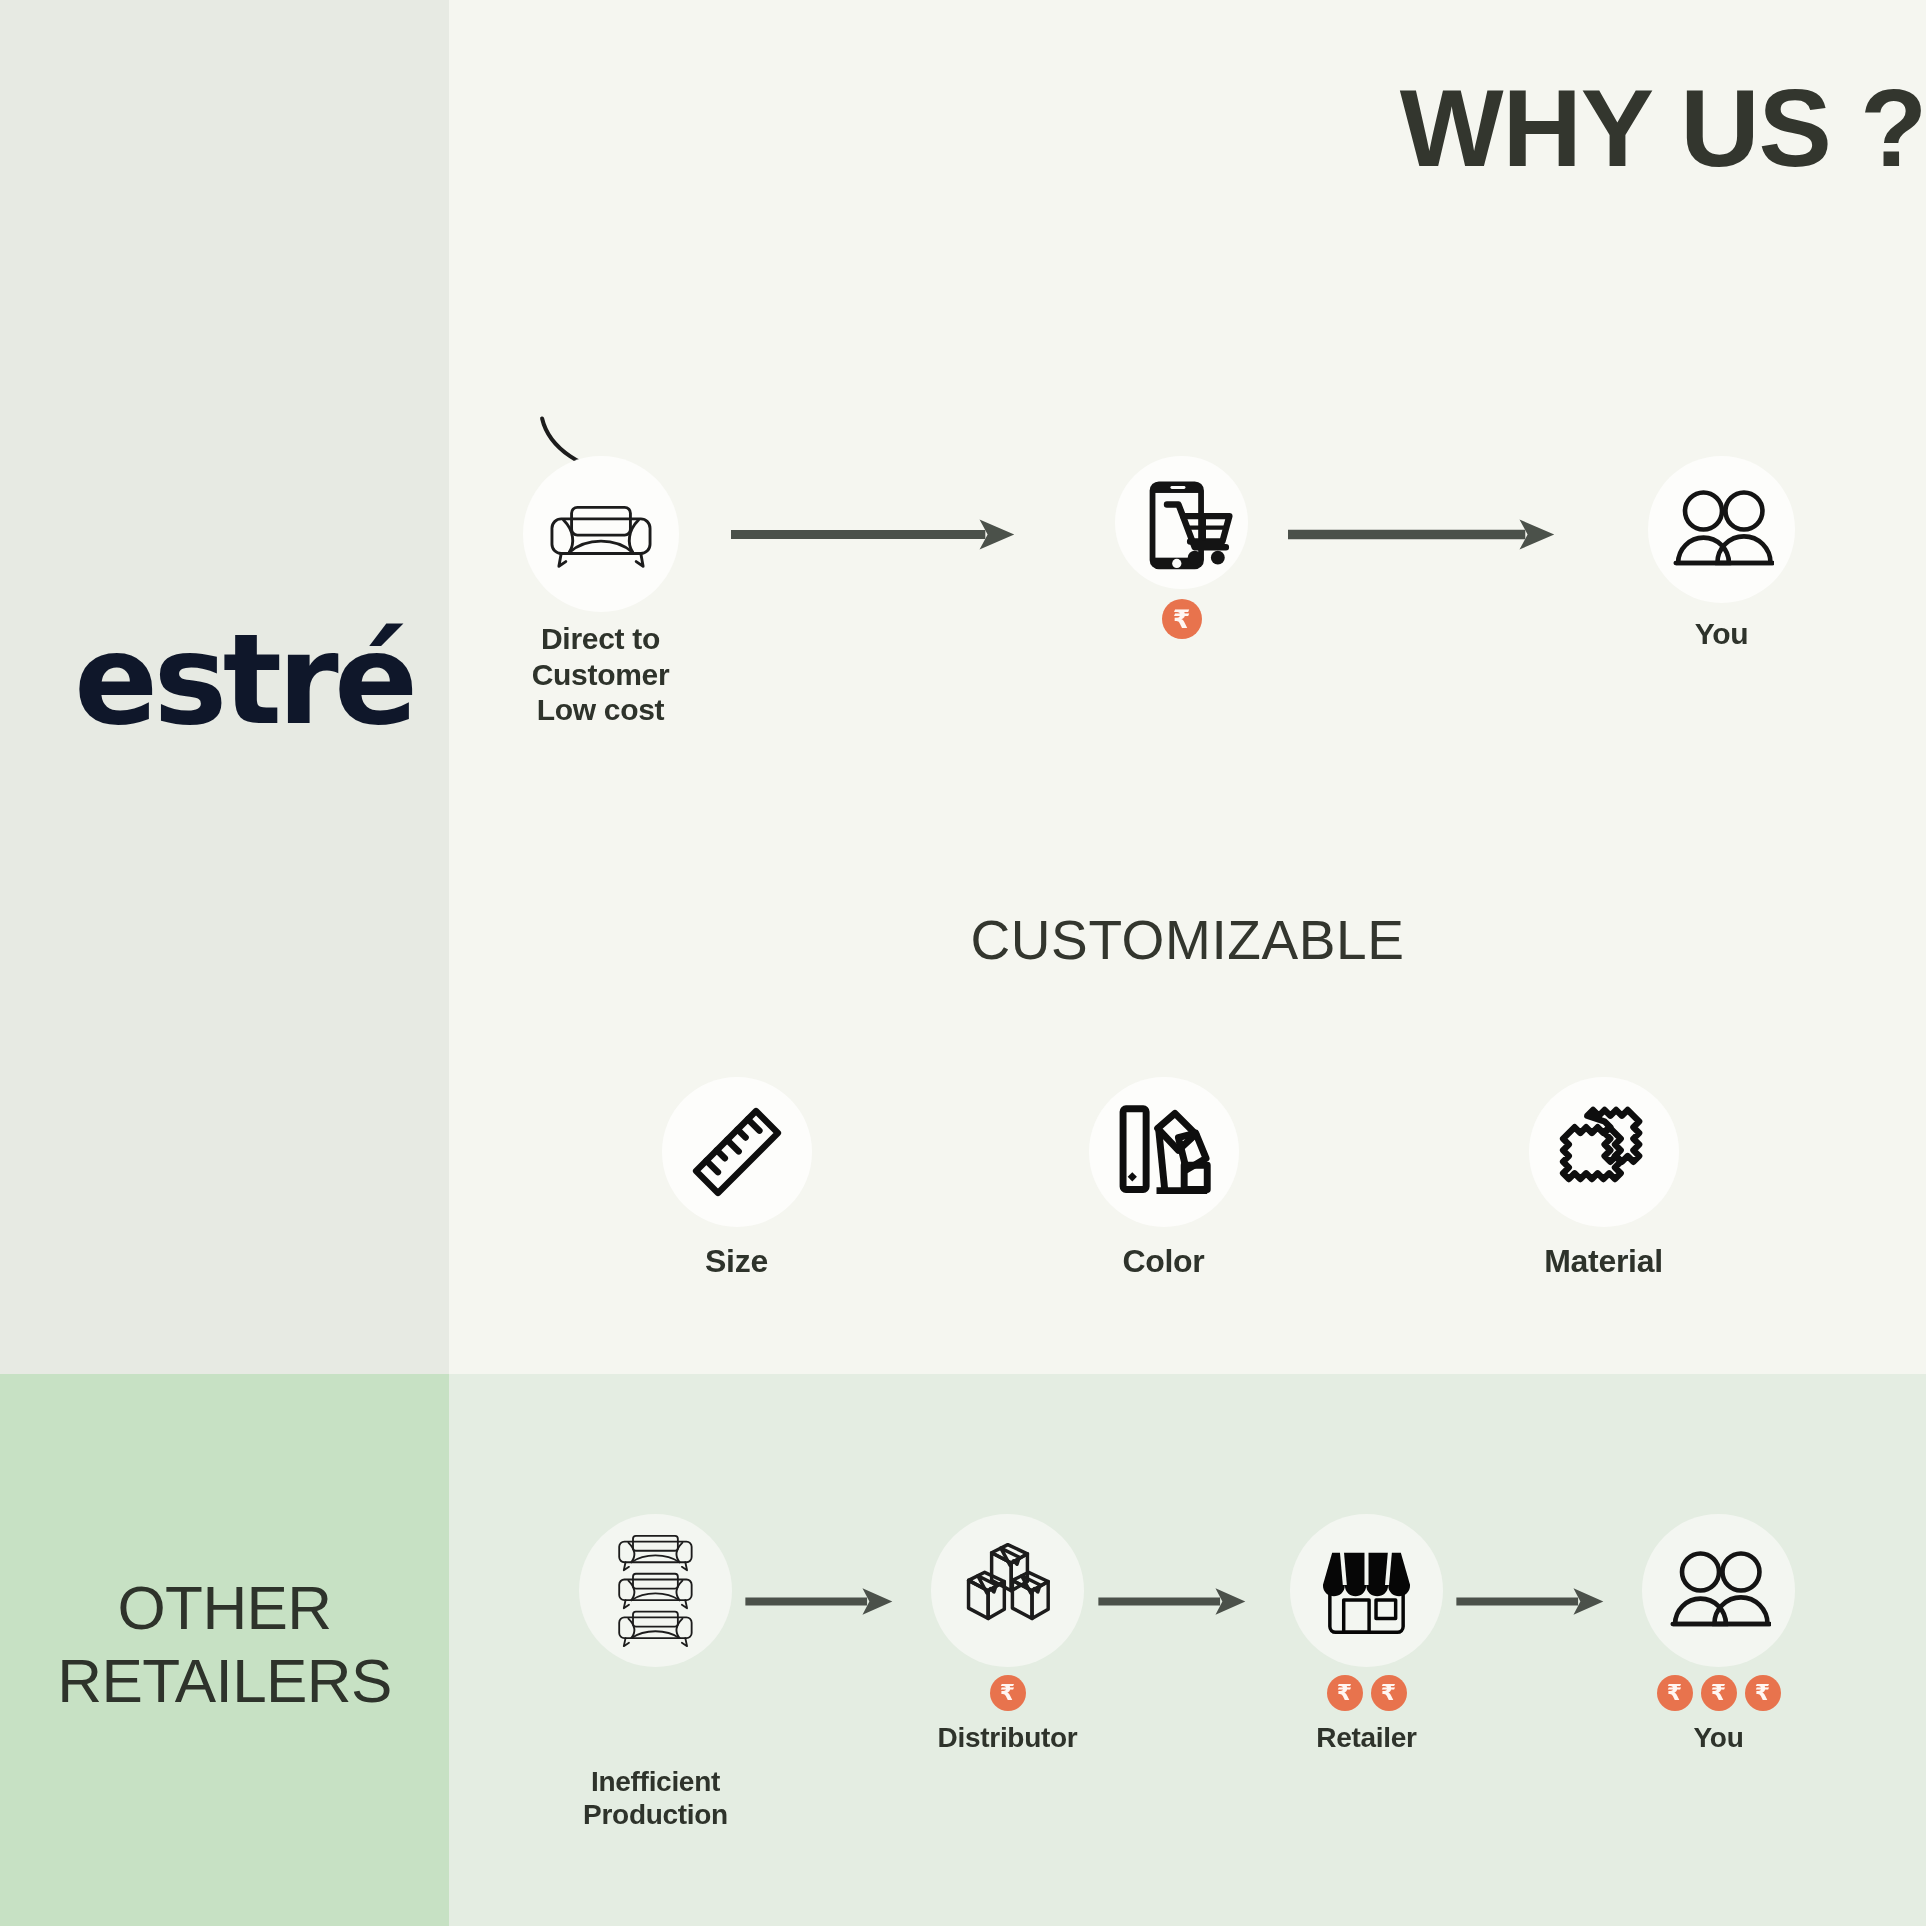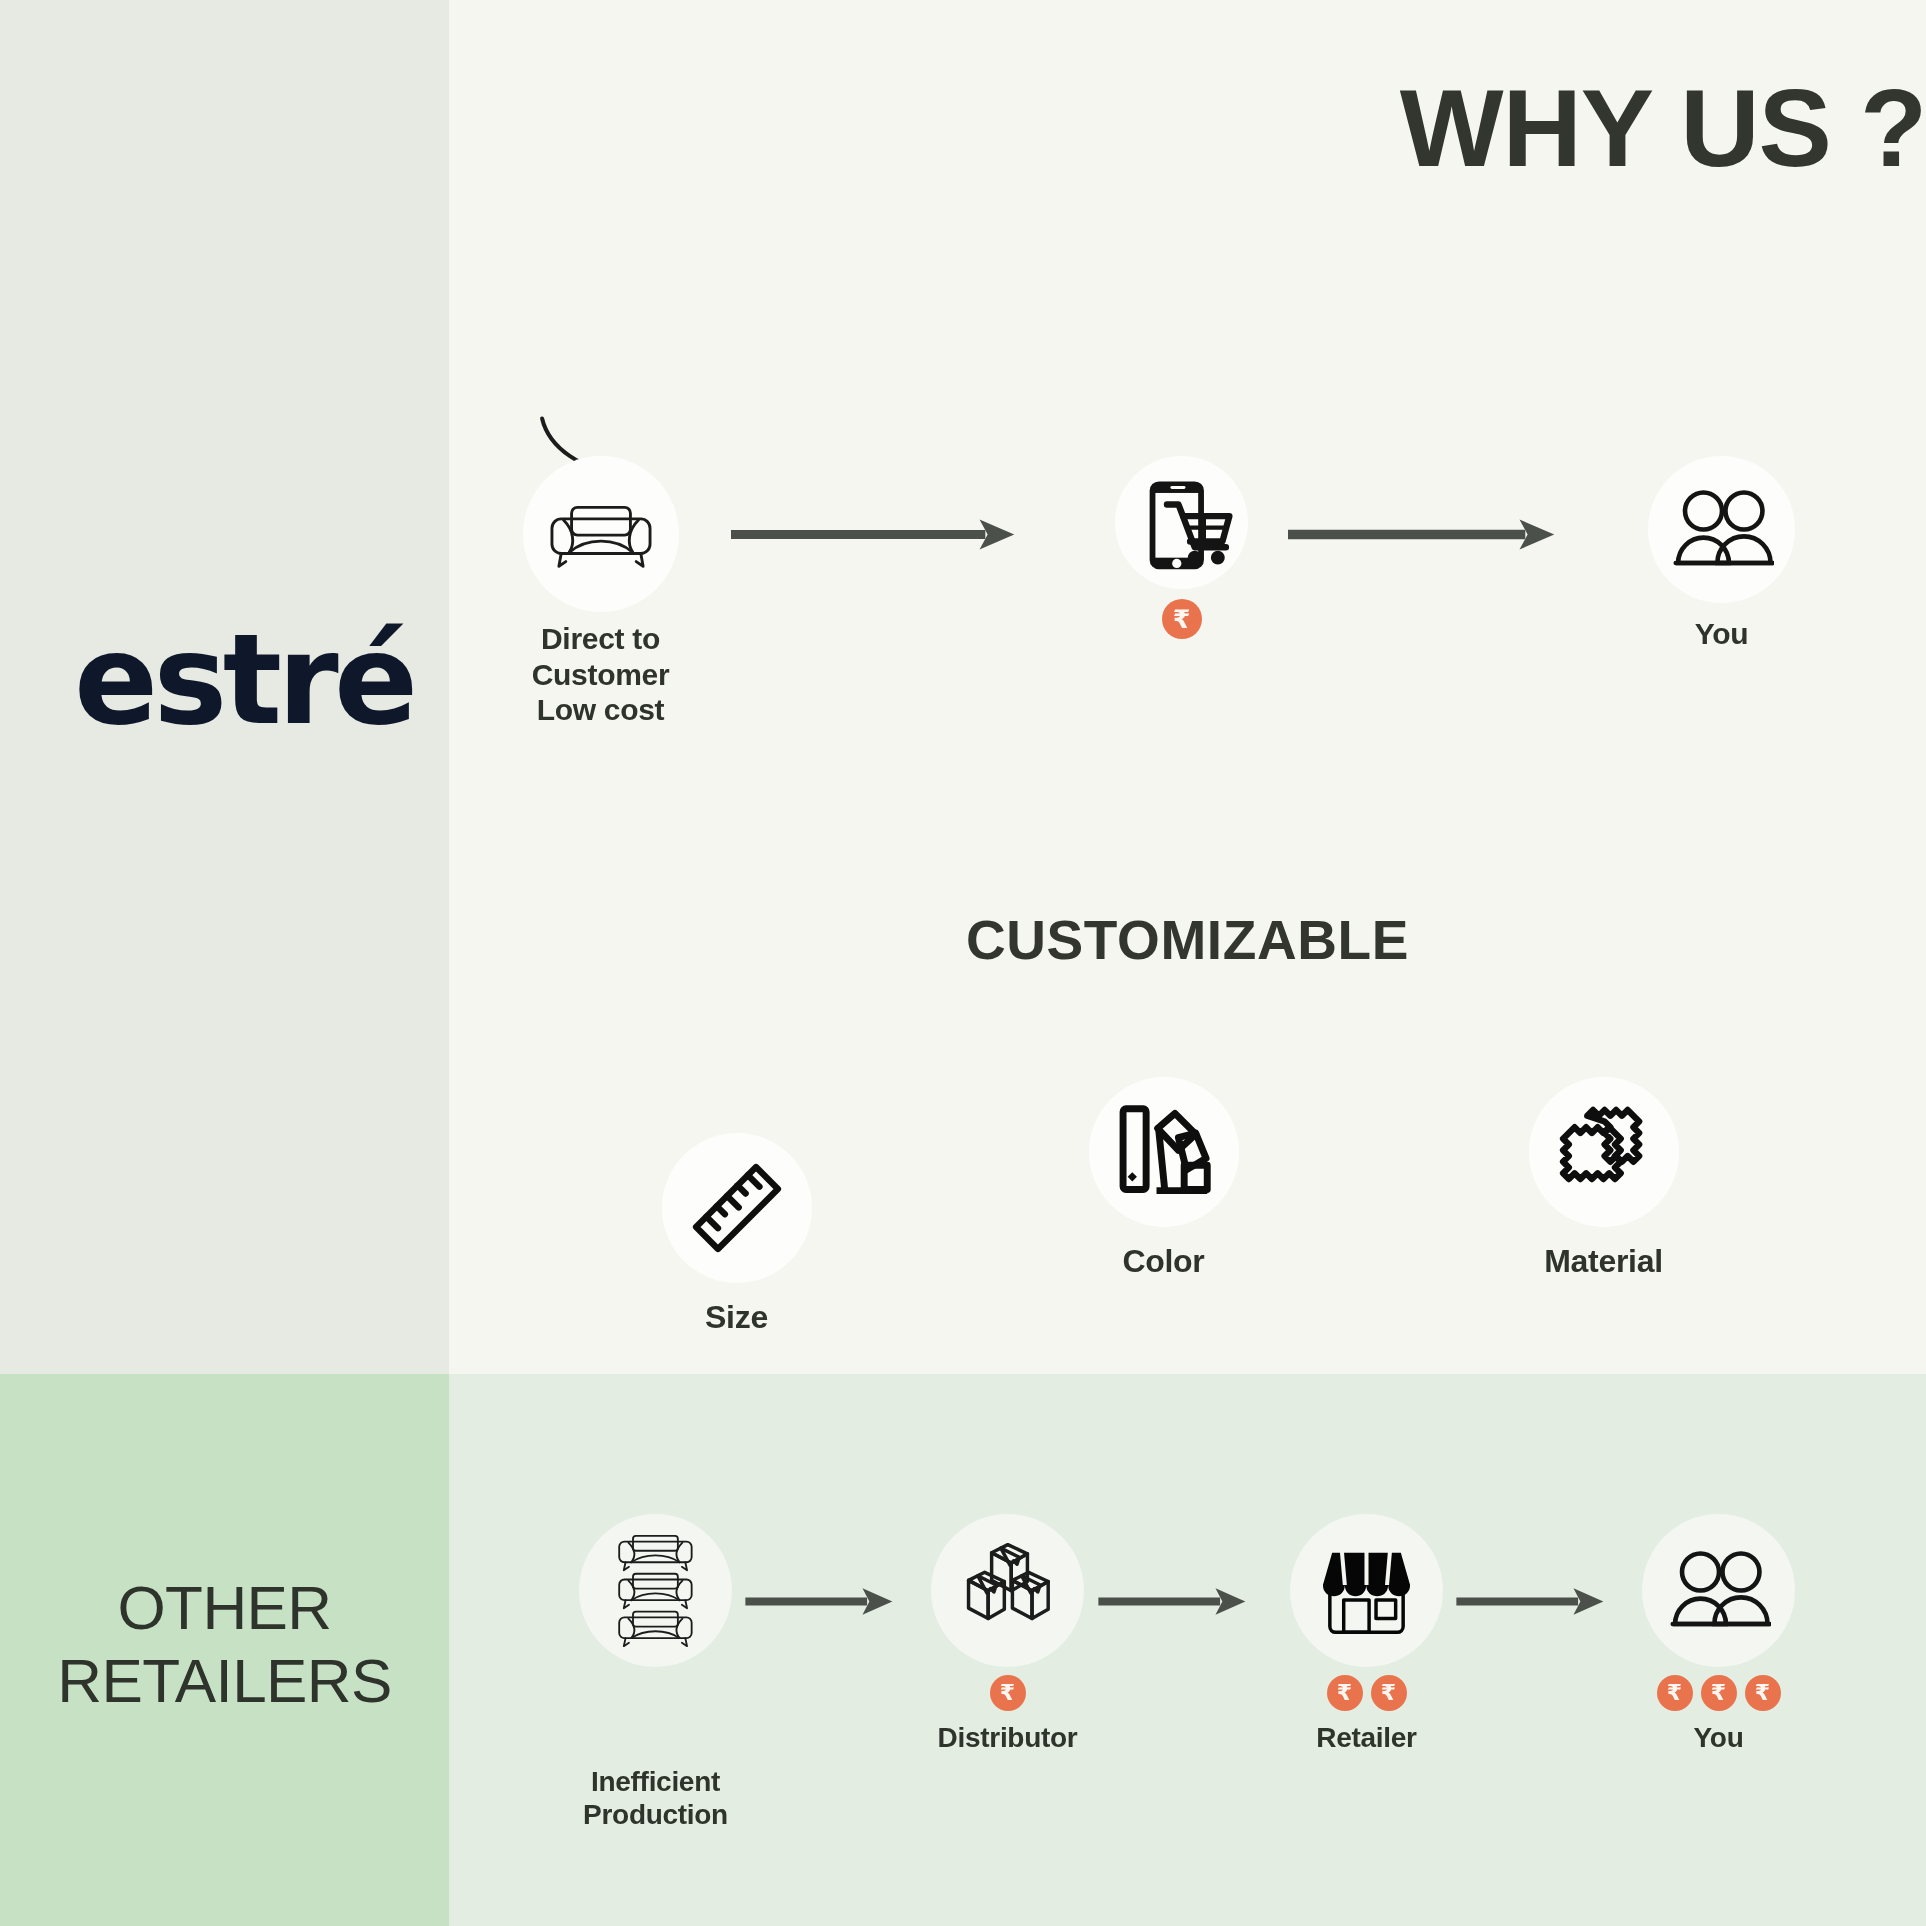--- a/index.html
+++ b/index.html
@@ -37,21 +37,21 @@
 
   
   .main-title{
     position:absolute;left:449px;top:64px;width:1477px;
     text-align:right;color:#33362E;
     font-size:110px;font-weight:700;letter-spacing:-1.2px;
   }
   .cust-title{
     position:absolute;left:449px;top:908px;width:1477px;
     text-align:center;color:#33362E;
-    font-size:55px;font-weight:700;letter-spacing:0.6px;
+    font-size:55px;font-weight:400;letter-spacing:0.6px;
   }
 
   
   .note{
     position:absolute;left:482px;top:326px;width:272px;
     text-align:center;color:#2E332B;
     font-size:34px;font-weight:700;line-height:1.18;
   }
   .note-arrow{position:absolute;left:537px;top:415px;width:116px;height:69px;}
 
@@ -179,21 +179,21 @@
         </g>
       </svg>
     </div>
     <div class="node-label" style="margin-top:12.7px;">
       <div>You</div>
     </div>
   </div>
 
   <div class="cust-title">CUSTOMIZABLE</div>
 
-  <div class="cust-item" style="left:650px;top:1133px;width:173px;">
+  <div class="cust-item" style="left:650px;top:1077px;width:173px;">
     <div class="disc disc-light" style="width:150px;height:150px;">
       <svg width="98" height="98" viewBox="0 0 170 170">
         <g fill="none" stroke="#0E0E0E" stroke-width="11" stroke-linejoin="round" stroke-linecap="round">
           <path d="M118 14 L156 52 L52 156 L14 118 Z"></path>
           <line x1="104" y1="28" x2="124" y2="48"></line>
           <line x1="86" y1="46" x2="100" y2="60"></line>
           <line x1="68" y1="64" x2="88" y2="84"></line>
           <line x1="50" y1="82" x2="64" y2="96"></line>
           <line x1="32" y1="100" x2="52" y2="120"></line>
         </g>

